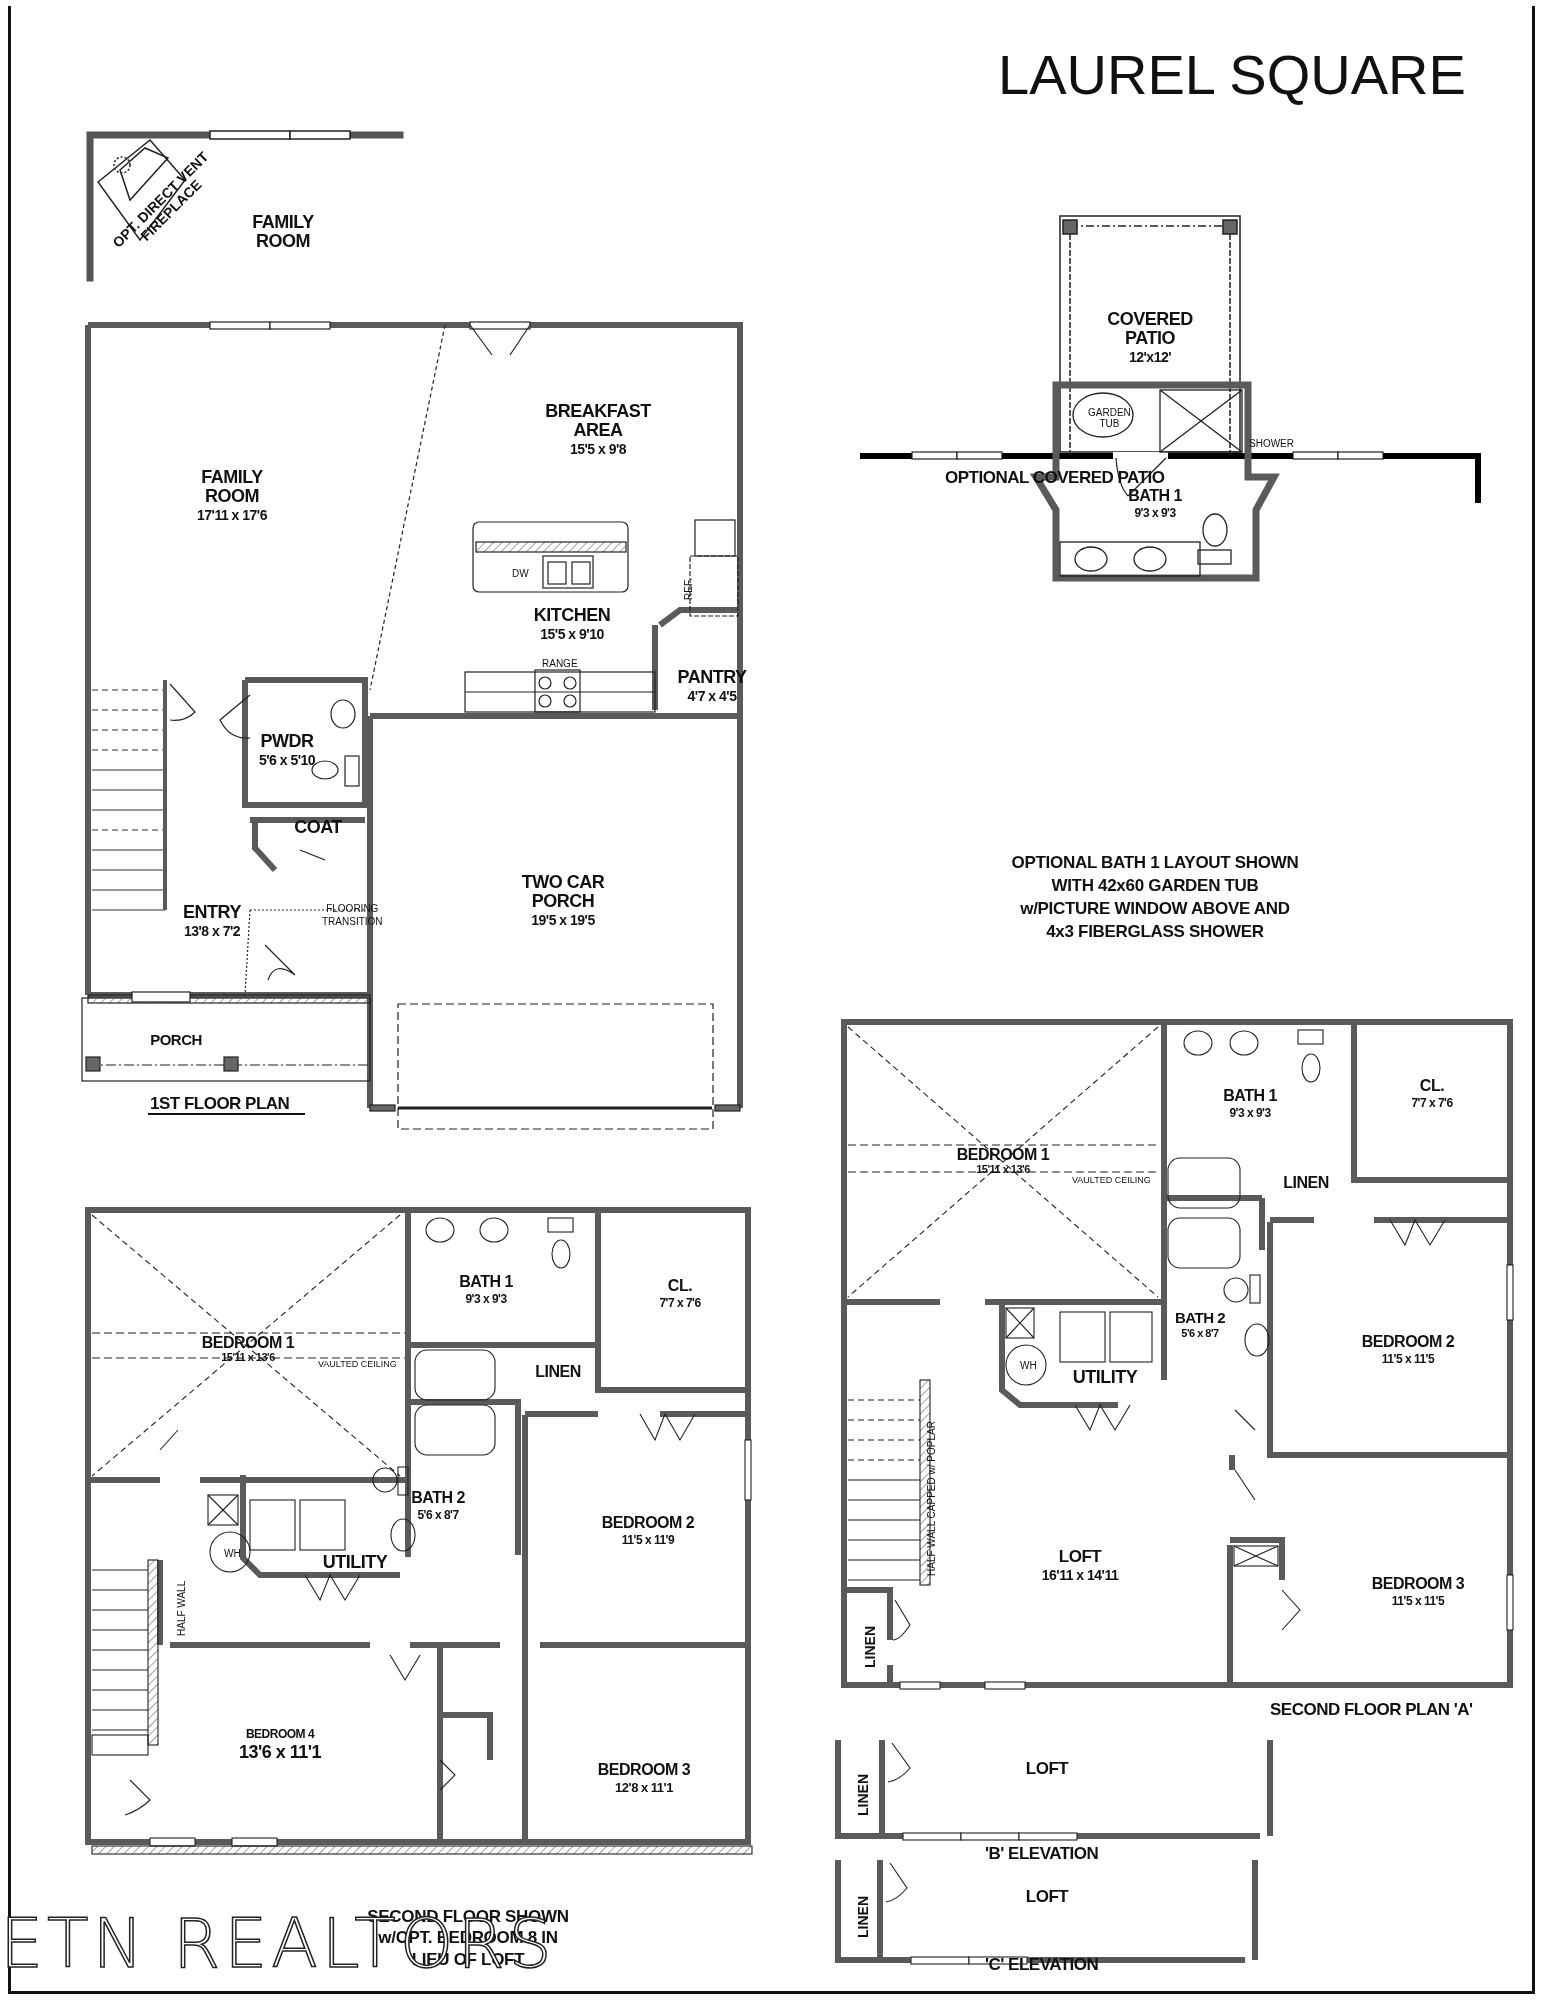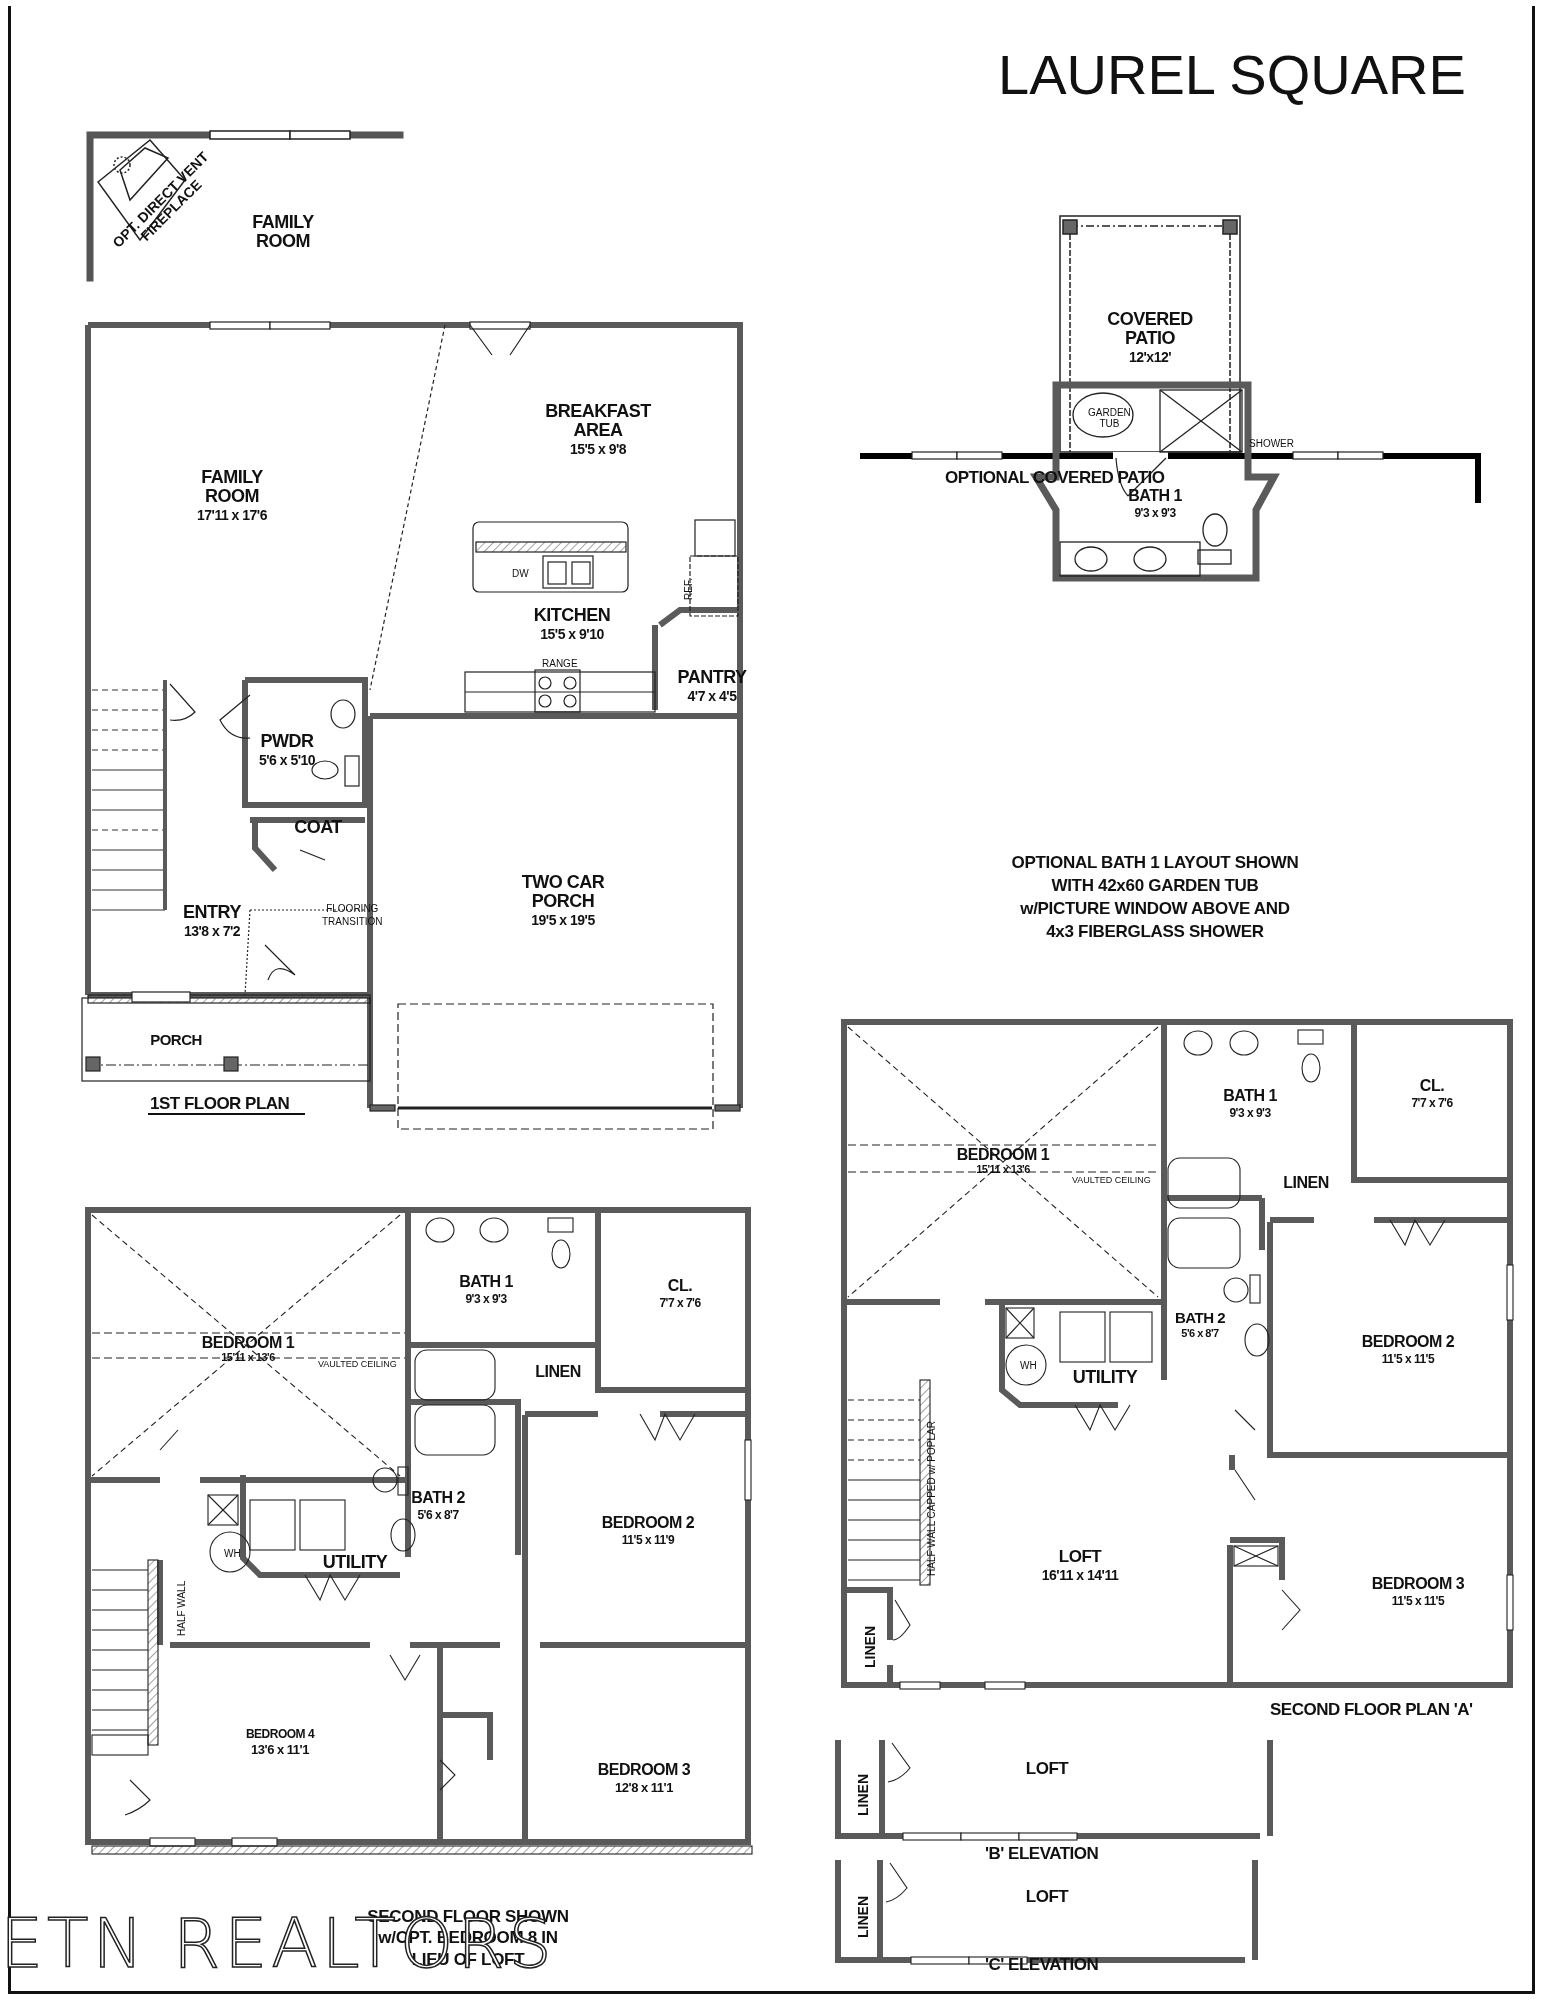--- a/index.html
+++ b/index.html
@@ -398,21 +398,21 @@
 <div class="lbl" style="left:355px;top:1553px;">
   <span class="n">UTILITY</span>
 </div>
 <div class="lbl" style="left:648px;top:1515px;">
   <span class="n" style="font-size:16px">BEDROOM 2</span>
   <span class="d" style="font-size:12px">11'5 x 11'9</span>
 </div>
 <div class="small" style="left:176px;top:1636px;transform:rotate(-90deg);transform-origin:left top;">HALF WALL</div>
 <div class="lbl" style="left:280px;top:1728px;">
   <span class="n" style="font-size:12px">BEDROOM 4</span>
-  <span class="d" style="font-size:13px">13'6 x 11'1</span>
+  <span class="d" style="font-size:18px">13'6 x 11'1</span>
 </div>
 <div class="lbl" style="left:644px;top:1762px;">
   <span class="n" style="font-size:16px">BEDROOM 3</span>
   <span class="d" style="font-size:13px">12'8 x 11'1</span>
 </div>
 <div class="note" style="left:468px;top:1906px;line-height:1.25;">
   <div>SECOND FLOOR SHOWN</div>
   <div>w/OPT. BEDROOM 8 IN</div>
   <div>LIEU OF LOFT</div>
 </div>

